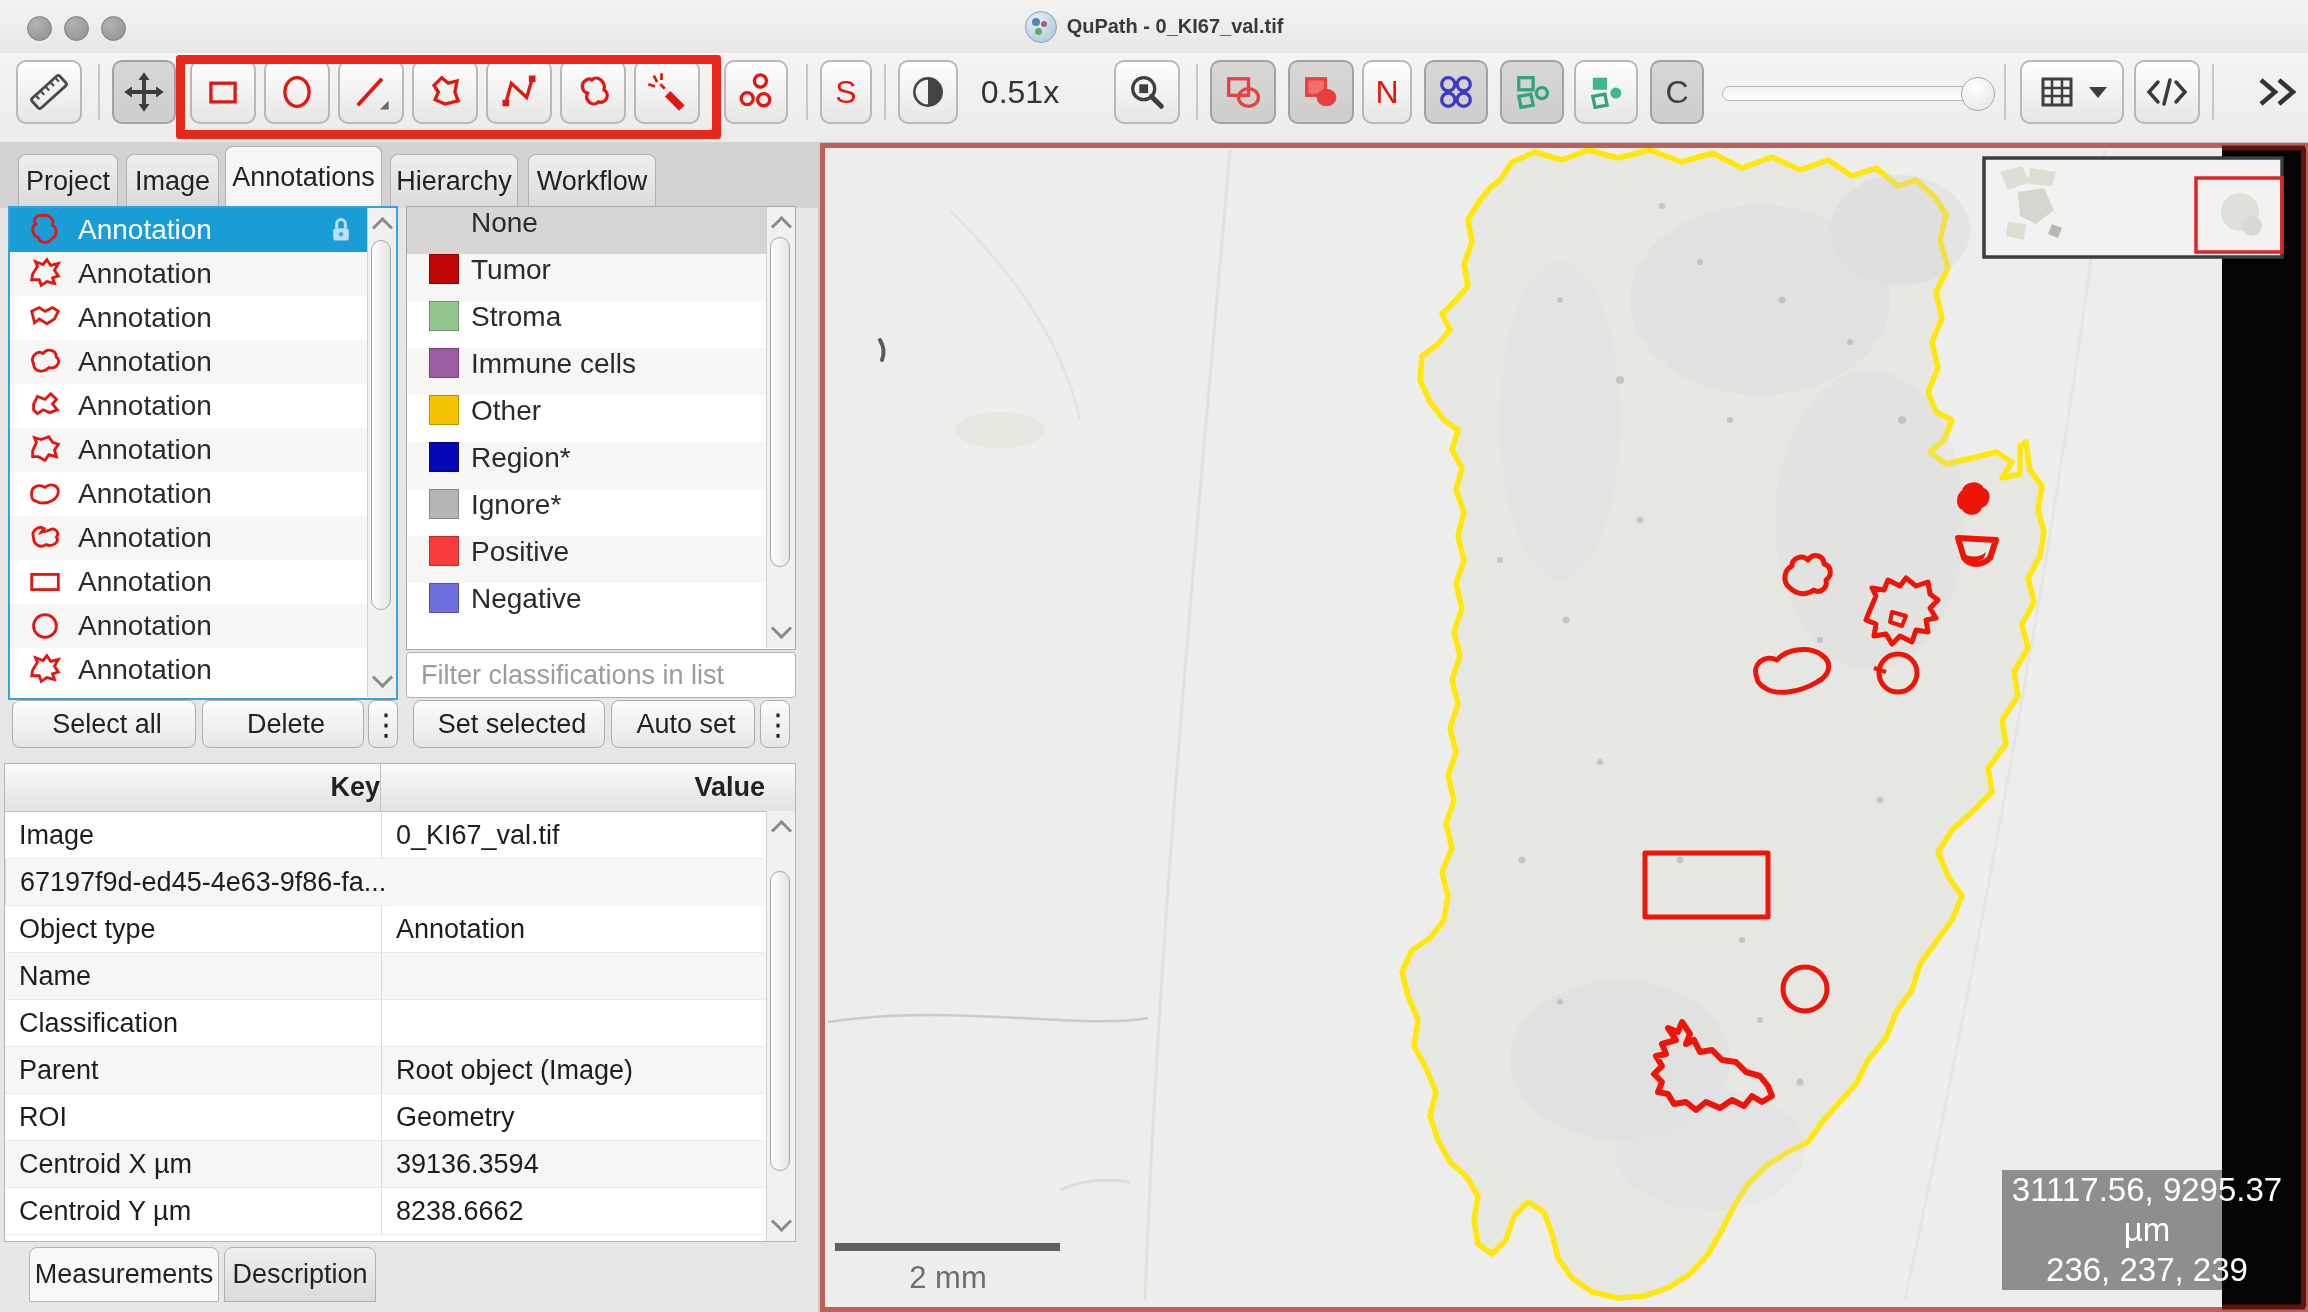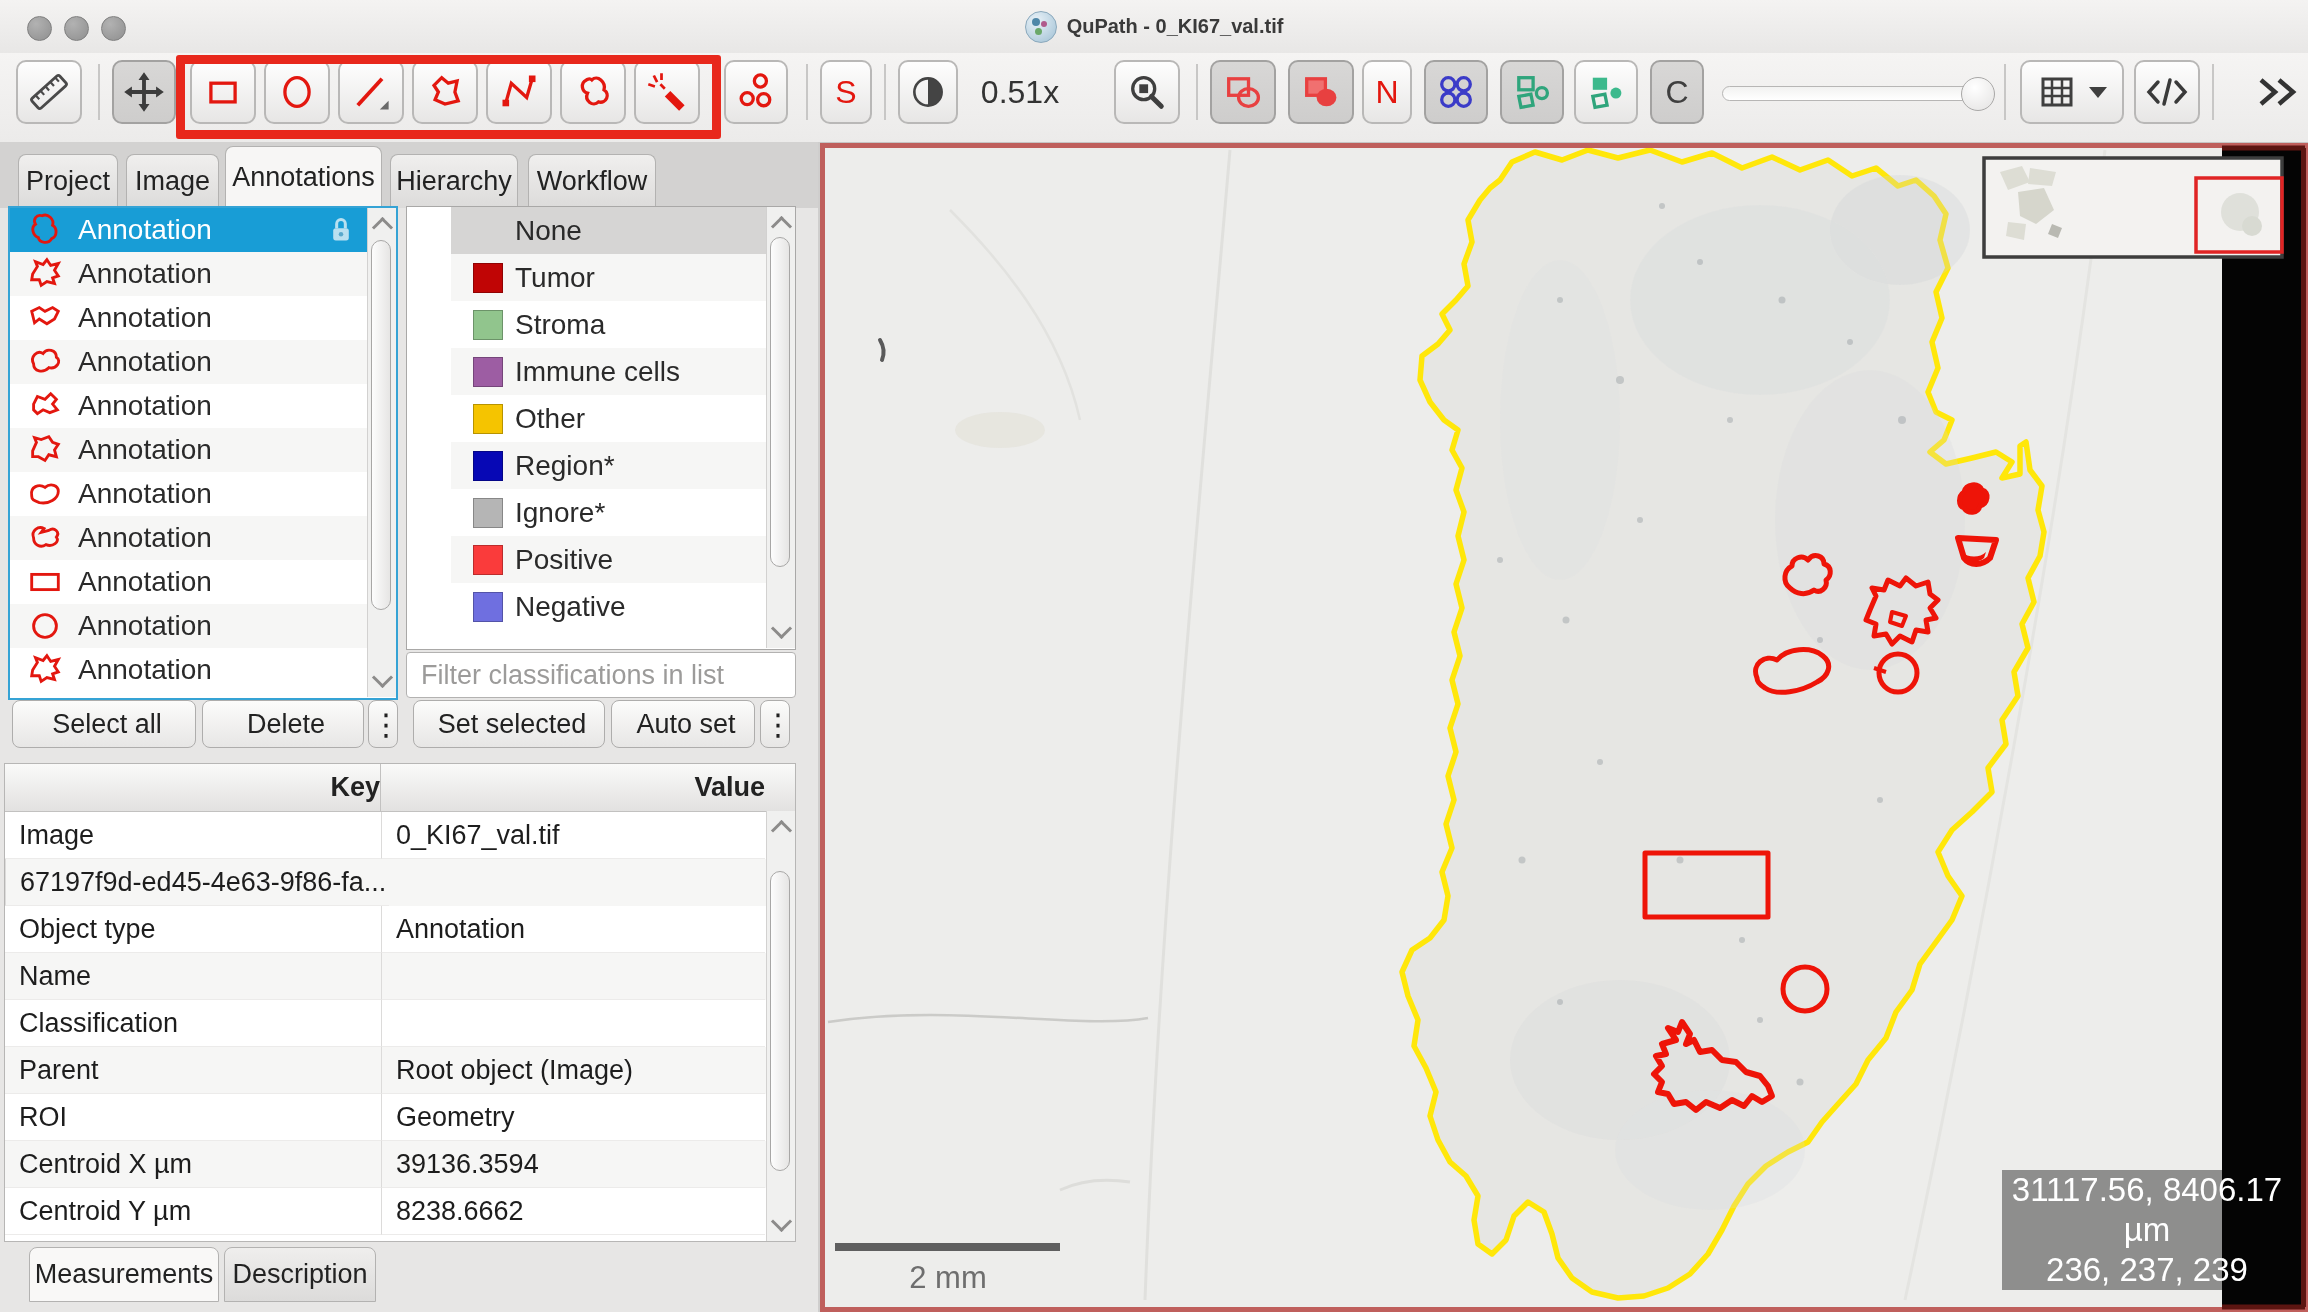--- a/index.html
+++ b/index.html
@@ -33,21 +33,21 @@
 
   .ann-list{left:8px;top:206px;width:390px;height:494px;background:#fff;border:2.5px solid #35a3d5;box-sizing:border-box;overflow:hidden;}
   .list-rows{position:absolute;left:0;top:0;right:28px;}
   .lrow{height:44px;display:flex;align-items:center;gap:14px;padding-left:16px;font-size:28px;color:#2a2a2a;background:#fff;}
   .lrow:nth-child(even){background:#f6f6f5;}
   .lrow.selected{background:#189dd6;color:#fff;}
   .lrow svg.shape{flex:0 0 auto;}
   .lock{margin-left:auto;margin-right:14px;}
 
   .cls-list{left:406px;top:206px;width:390px;height:444px;background:#fff;border:1.5px solid #a9a8a7;box-sizing:border-box;overflow:hidden;}
-  .crow{height:47px;display:flex;align-items:center;padding-left:22px;font-size:28px;color:#2a2a2a;background:#fff;margin-left:44px;}
+  .crow{height:47px;display:flex;align-items:flex-start;padding-left:22px;font-size:28px;color:#2a2a2a;background:#fff;}
   .crow:nth-child(even){background:#f6f6f5;}
   .crow.selected{background:#d6d5d4;}
   .swatch{width:30px;height:30px;margin-right:12px;border:1px solid rgba(0,0,0,.25);box-sizing:border-box;}
 
   .sbar{position:absolute;width:28px;background:#f0f0ef;border-left:1px solid #d2d1d0;}
   .sarr{position:absolute;left:7px;width:12px;height:12px;border-right:3px solid #8c8b8a;border-bottom:3px solid #8c8b8a;}
   .sarr.up{transform:rotate(-135deg);}
   .sarr.down{transform:rotate(45deg);}
   .sthumb{position:absolute;left:3px;width:20px;background:linear-gradient(90deg,#fdfdfd,#e6e5e4);border:1px solid #a8a7a6;border-radius:11px;box-sizing:border-box;}
 
@@ -642,18 +642,18 @@
         <text x="948" y="1288" text-anchor="middle" font-size="31" fill="#6e6e6e">2 mm</text>
       </g>
 
       <rect x="822.5" y="145.5" width="1483" height="1164" fill="none" stroke="#bf5f5c" stroke-width="5"></rect>
       <path d="M2222,148 H2305 M2303.5,148 V1307 M2222,1307 H2305" stroke="#5c1511" stroke-width="5" fill="none"></path>
     </svg>
 
     
     <div class="loc-overlay">
       <div class="loc-bg"></div>
-      <span>31117.56, 8406.17 µm</span>
+      <span>31117.56, 9295.37 µm</span>
       <span>236, 237, 239</span>
     </div>
   </div>
 
 </div>
 
 </body></html>

